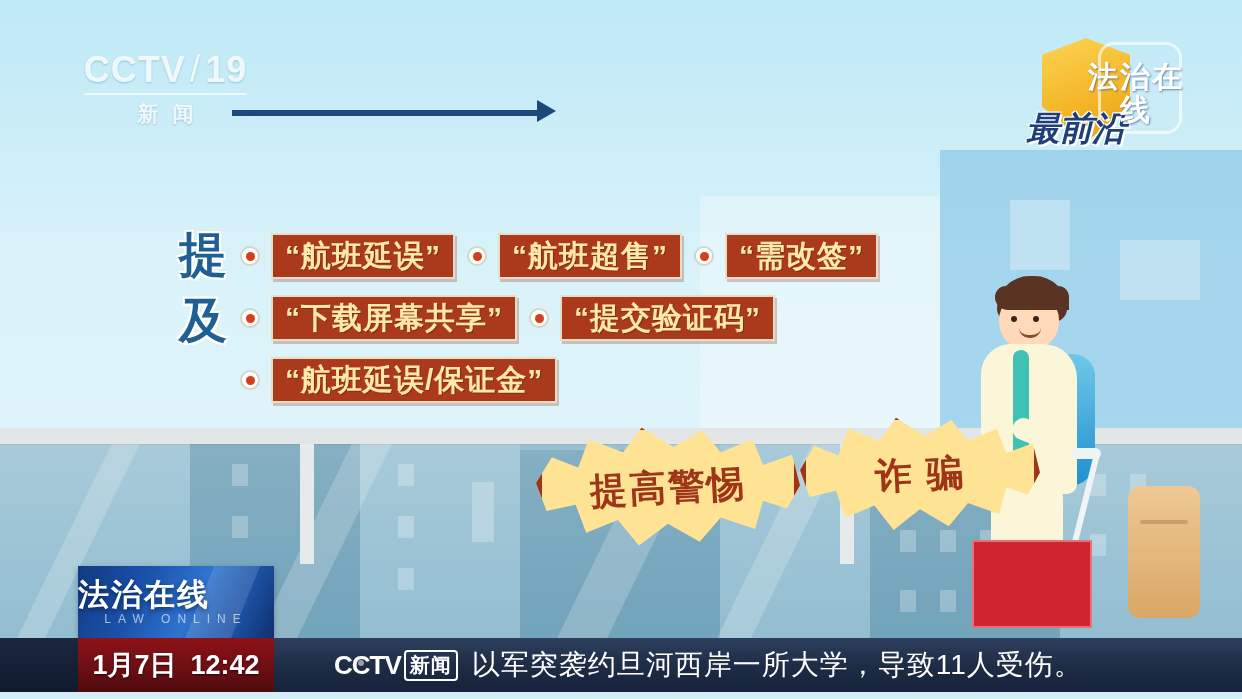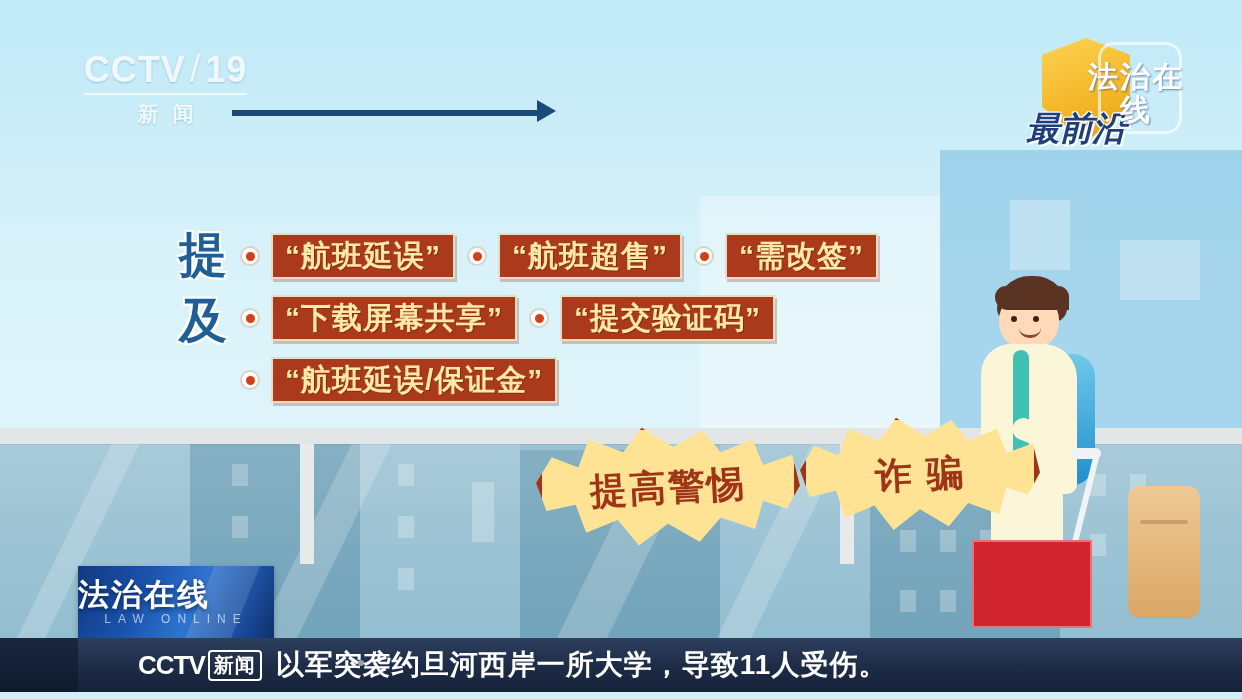--- a/index.html
+++ b/index.html
@@ -161,21 +161,21 @@
   .tk-time { width:196px; height:54px; flex:0 0 auto;
     background:linear-gradient(180deg,#8d1218 0%,#6d0f13 55%,#4e0a0d 100%);
     display:flex; align-items:center; justify-content:center; gap:14px; }
   .tk-time .d, .tk-time .t { font-size:27px; font-weight:bold; color:#fff;
     text-shadow:0 1px 2px rgba(0,0,0,.6); }
   .tk-body { flex:1; display:flex; align-items:center; padding-left:60px; gap:14px; }
   .cctv-mini { display:flex; align-items:center; gap:3px; flex:0 0 auto; }
   .cctv-mini .c1 { font-size:26px; font-weight:bold; color:#fff; letter-spacing:-1px; }
   .cctv-mini .c2 { font-size:20px; font-weight:bold; color:#fff;
     border:2px solid #fff; border-radius:4px; padding:0 4px; letter-spacing:1px; }
-  .tk-text { font-size:28px; font-weight:bold; color:#fff; letter-spacing:1px; white-space:nowrap; }
+  .tk-text { font-size:28px; font-weight:normal; color:#fff; letter-spacing:1px; white-space:nowrap; }
   .tk-dot { position:absolute; left:280px; top:22px; width:6px; height:6px;
     border-radius:50%; background:rgba(255,255,255,.55); }
   .tk-left-strip { position:absolute; left:0; top:638px; width:78px; height:54px;
     background:linear-gradient(180deg,#1a2740,#101a2c); }
 </style>
 </head>
 <body>
 
 <div id="screen">
 
@@ -328,20 +328,24 @@
     <span>诈 骗</span>
   </div>
 
   <div class="prog-bar">
     <div class="cn">法治在线</div>
     <div class="en">LAW ONLINE</div>
   </div>
 
   <div class="tk-left-strip"></div>
   <div class="ticker">
+    <div class="tk-time">
+      <span class="d">1月7日</span>
+      <span class="t">12:42</span>
+    </div>
     <div class="tk-body">
       <div class="cctv-mini">
         <span class="c1">CCTV</span>
         <span class="c2">新闻</span>
       </div>
       <div class="tk-text">以军突袭约旦河西岸一所大学，导致11人受伤。</div>
     </div>
     <div class="tk-dot"></div>
   </div>
 

